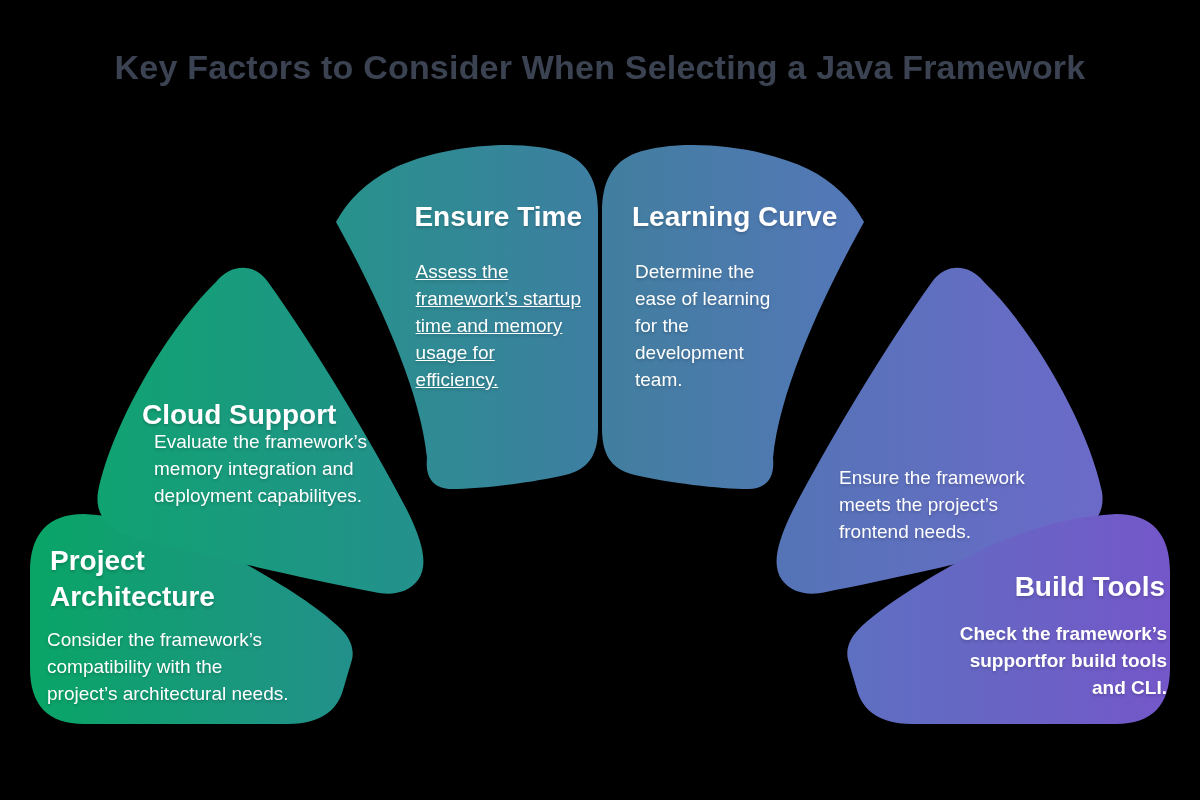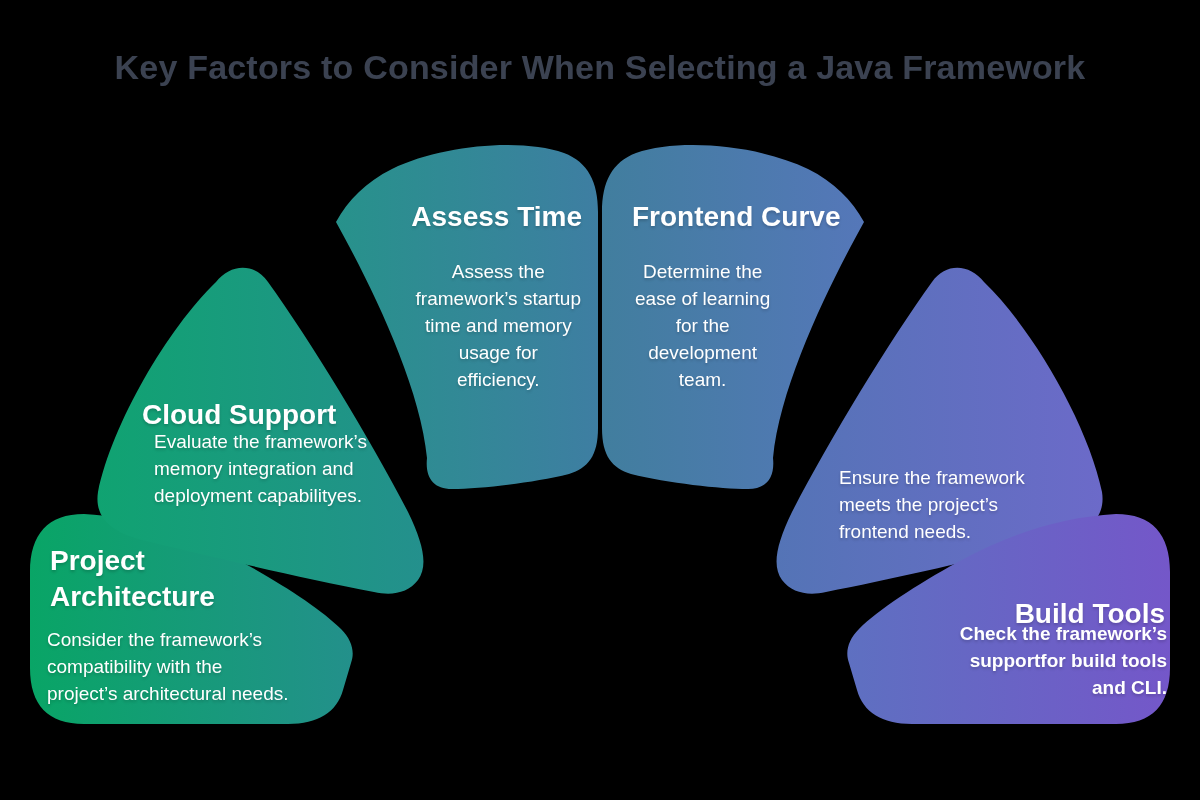--- a/index.html
+++ b/index.html
@@ -52,29 +52,29 @@
     margin-top: 0;
   }
   
   .t1 { left: 50px;  top: 543px; text-align: left; }
   .b1 { left: 47px;  top: 626px; text-align: left; }
   
   .t2 { left: 142px; top: 361px; text-align: left; margin-top: 36px; }
   .b2 { left: 154px; top: 428px; text-align: left; }
   
   .t3 { right: 634px; top: 199px; text-align: right; }
-  .b3 { right: 635px; top: 258px; text-align: center; }
+  .b3 { right: 635px; top: 258px; text-align: left; text-decoration: underline; }
   
   .t4 { left: 632px; top: 199px; text-align: left; }
-  .b4 { left: 635px; top: 258px; text-align: center; }
+  .b4 { left: 635px; top: 258px; text-align: left; }
   
   .t5 { right: 154px; top: 348px; text-align: right; line-height: 35px; }
   .b5 { left: 839px;  top: 464px; text-align: left; }
   
-  .t6 { right: 51px; top: 596px; text-align: left; }
+  .t6 { right: 51px; top: 569px; text-align: left; }
   .b6 { right: 49px; top: 620px; text-align: right; font-weight: bold; }
 </style>
 </head>
 <body>
 
 <div class="stage">
 
   <div class="page-title">Key Factors to Consider When Selecting a Java Framework</div>
 
   <svg class="fan-svg" width="1200" height="800" viewBox="0 0 1200 800">
@@ -173,28 +173,28 @@
 Architecture</div>
   <div class="petal-text petal-body b1">Consider the framework’s
 compatibility with the
 project’s architectural needs.</div>
 
   <div class="petal-text petal-title t2">Cloud Support</div>
   <div class="petal-text petal-body b2">Evaluate the framework’s
 memory integration and
 deployment capabilityes.</div>
 
-  <div class="petal-text petal-title t3">Assess Time</div>
+  <div class="petal-text petal-title t3">Ensure Time</div>
   <div class="petal-text petal-body b3">Assess the
 framework’s startup
 time and memory
 usage for
 efficiency.</div>
 
-  <div class="petal-text petal-title t4">Frontend Curve</div>
+  <div class="petal-text petal-title t4">Learning Curve</div>
   <div class="petal-text petal-body b4">Determine the
 ease of learning
 for the
 development
 team.</div>
 
   <div class="petal-text petal-body b5">Ensure the framework
 meets the project’s
 frontend needs.</div>
 

